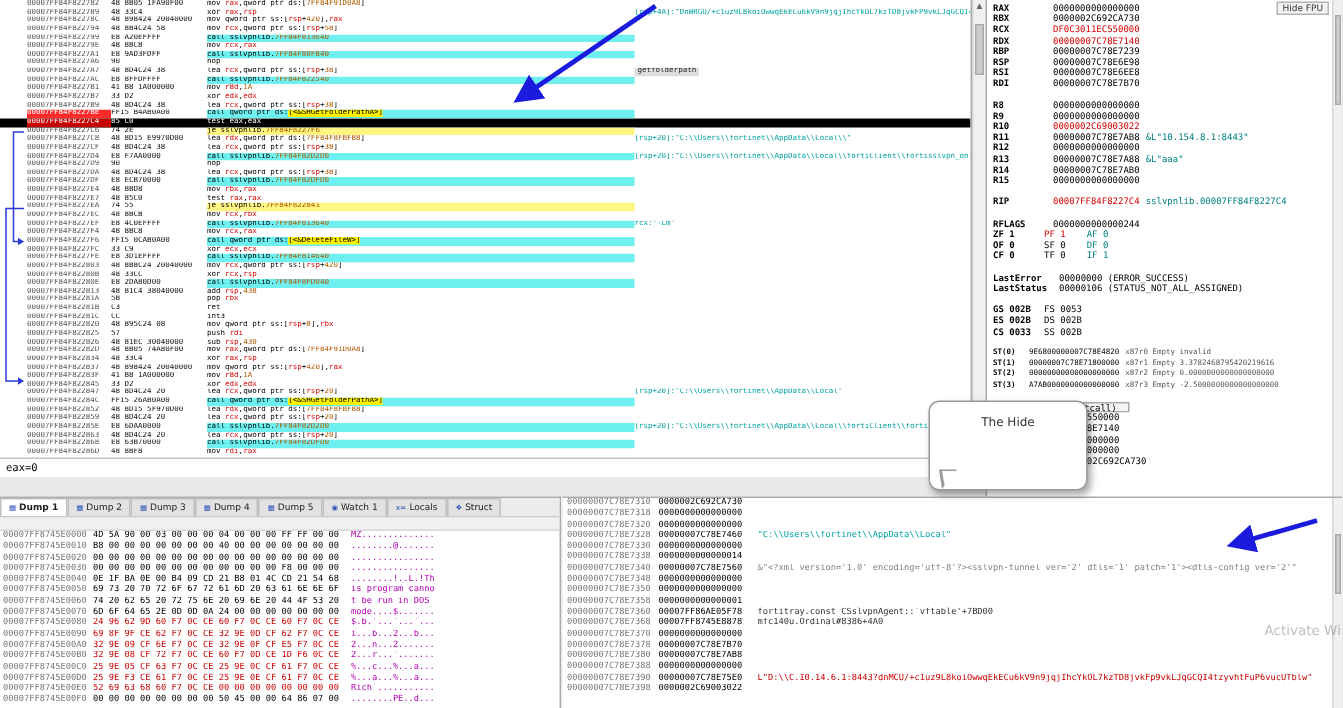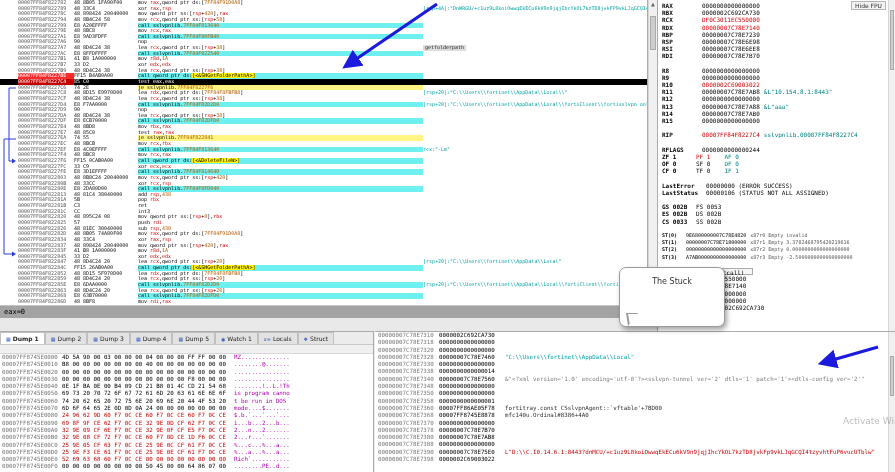--- a/index.html
+++ b/index.html
@@ -55,21 +55,21 @@
   .reg-row.flags .n { flex:0 0 34px; }
   .reg-row.flags .v { margin-right:10px; }
   .reg-row.err .n { flex:0 0 44px; }
   .reg-row.st { font-size:5px; }
   .reg-row.st .n { flex:0 0 24px; }
   .reg-row.st .x { color:#555; }
   .reg-row.callconv .n { flex:0 0 auto; font-weight:normal; border:1px solid #AAA; background:#F5F5F5; padding:0 8px 0 2px; }
   .reg-row.param .n { flex:0 0 12px; font-weight:normal; color:#555; }
 
   
-  .bar { position:absolute; left:0; width:657px; height:13px; background:#a3a3a3;
+  .bar { position:absolute; left:0; width:657px; height:13px; background:#ffffff;
          border-top:1px solid #C5C5C5; font-family:"DejaVu Sans Mono", monospace;
          font-size:7px; line-height:12px; padding-left:4px; color:#000; }
   .bar-eax { top:305px; }
   .bar-text { top:318px; background:#F7F7F7; }
 
   
   .dump { position:absolute; left:0; top:331px; width:374px; height:141px; background:#FFF;
           border-top:1px solid #ABABAB; border-right:1px solid #ABABAB; overflow:hidden; }
   .tabs { display:flex; height:13px; background:#ECECEC; border-bottom:1px solid #C9C9C9; }
   .tab { display:flex; align-items:center; gap:2px; padding:0 5px; font-size:6px; color:#222;
@@ -965,21 +965,21 @@
           <span class="s-val">0000002C69003022</span>
           <span class="s-annot"></span>
         </div>
       </div>
     <div class="vscroll stack-scroll">
       <div class="thumb"></div>
     </div>
   </div>
 
   <div class="tooltip">
-    <span>The Stuck</span>
+    <span>The Hide</span>
   </div>
 
   <svg class="overlay" viewBox="0 0 895 472">
     <defs>
       <marker id="ah" markerWidth="6" markerHeight="6" refX="4.6" refY="3" orient="auto">
         <path d="M0,0 L6,3 L0,6 z" fill="#1B1BDE"></path>
       </marker>
     </defs>
     <line x1="437" y1="4" x2="346" y2="66" stroke="#1B1BDE" stroke-width="3.2" marker-end="url(#ah)"></line>
     <line x1="878" y1="347" x2="822" y2="363" stroke="#1B1BDE" stroke-width="3.2" marker-end="url(#ah)"></line>

